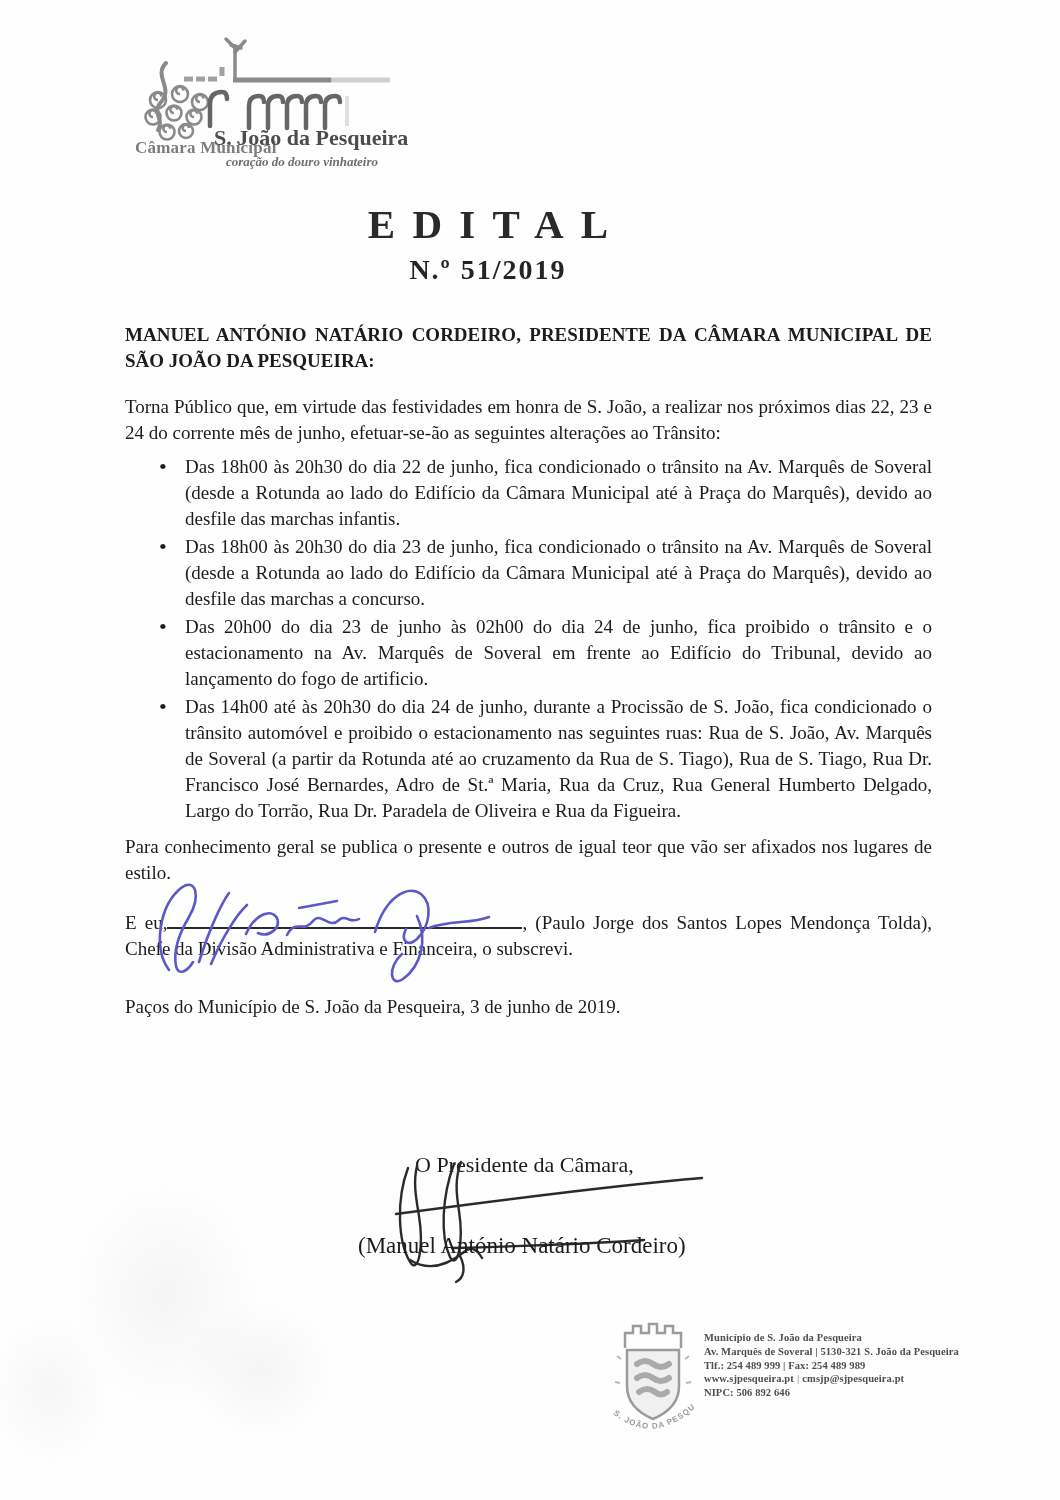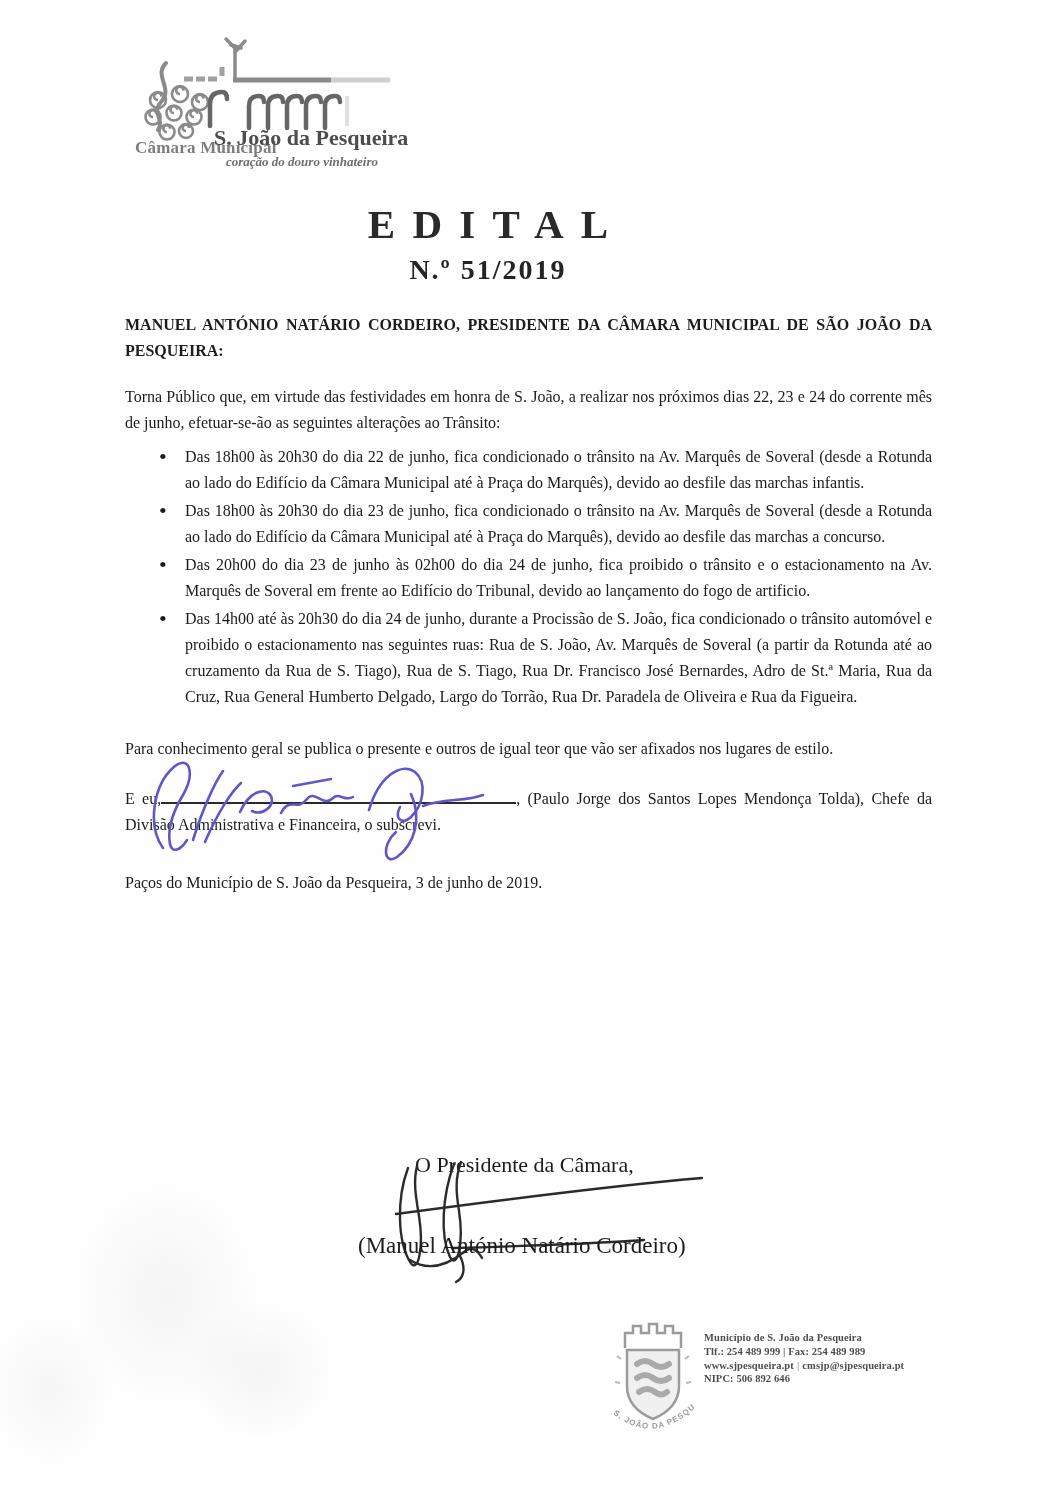--- a/index.html
+++ b/index.html
@@ -26,29 +26,29 @@
     color:#4c4c4c; }
   .logo-tagline { position:absolute; left:226px; top:154px; font-size:13px; font-style:italic;
     font-weight:bold; color:#6e6e6e; }
 
   
   .title-block { position:absolute; left:0; top:200px; width:976px; text-align:center; }
   .title-main { font-size:41px; font-weight:bold; letter-spacing:.42em; text-indent:.42em; color:#2a2a2a; }
   .title-num  { font-size:28px; font-weight:bold; letter-spacing:2px; margin-top:6px; color:#242424; }
 
   
-  .doc-body { position:absolute; left:125px; top:312px; width:807px;
-    font-size:16px; line-height:26px; text-align:justify; }
+  .doc-body { position:absolute; left:125px; top:322px; width:807px;
+    font-size:19px; line-height:26px; text-align:justify; }
   .p-recipient { font-weight:bold; }
   .p-intro   { margin-top:20px; }
   .p-intro b { font-weight:normal; }
   ul.traffic { margin-top:8px; list-style:none; }
   ul.traffic li { position:relative; padding-left:60px; margin-bottom:2px; }
   ul.traffic li::before { content:"\2022"; position:absolute; left:34px; top:0; font-size:22px; }
-  .p-closing { margin-top:26px; }
+  .p-closing { margin-top:10px; }
   .p-subscribe { margin-top:24px; }
   .sig-blank { position:relative; display:inline-block; width:355px; height:1em;
     border-bottom:2px solid #2a2a2a; vertical-align:baseline; }
   .sig-blue-svg { position:absolute; left:-18px; top:-38px; }
   .p-placedate { margin-top:32px; }
 
   
   .pres-role { position:absolute; left:415px; top:1152px; font-size:22px; }
   .pres-name { position:absolute; left:358px; top:1233px; font-size:23px; }
   .pres-sig-svg { position:absolute; left:386px; top:1156px; }
@@ -186,18 +186,19 @@
     <defs>
       <path id="crestArc" d="M6 94 Q46 126 88 88"></path>
     </defs>
     <text font-family="Liberation Sans, sans-serif" font-size="8" font-weight="bold" fill="#9b9b9b" letter-spacing="1">
       <textPath href="#crestArc">S. JOÃO DA PESQUEIRA</textPath>
     </text>
   </svg>
 
   <div class="footer-text">
     <div>Município de S. João da Pesqueira</div>
+    <div>Av. Marquês de Soveral | 5130-321 S. João da Pesqueira</div>
     <div>Tlf.: 254 489 999 | Fax: 254 489 989</div>
     <div><span>www.sjpesqueira.pt</span><span class="sep">|</span><span>cmsjp@sjpesqueira.pt</span></div>
     <div>NIPC: 506 892 646</div>
   </div>
 
 </div>
 
 </body></html>

